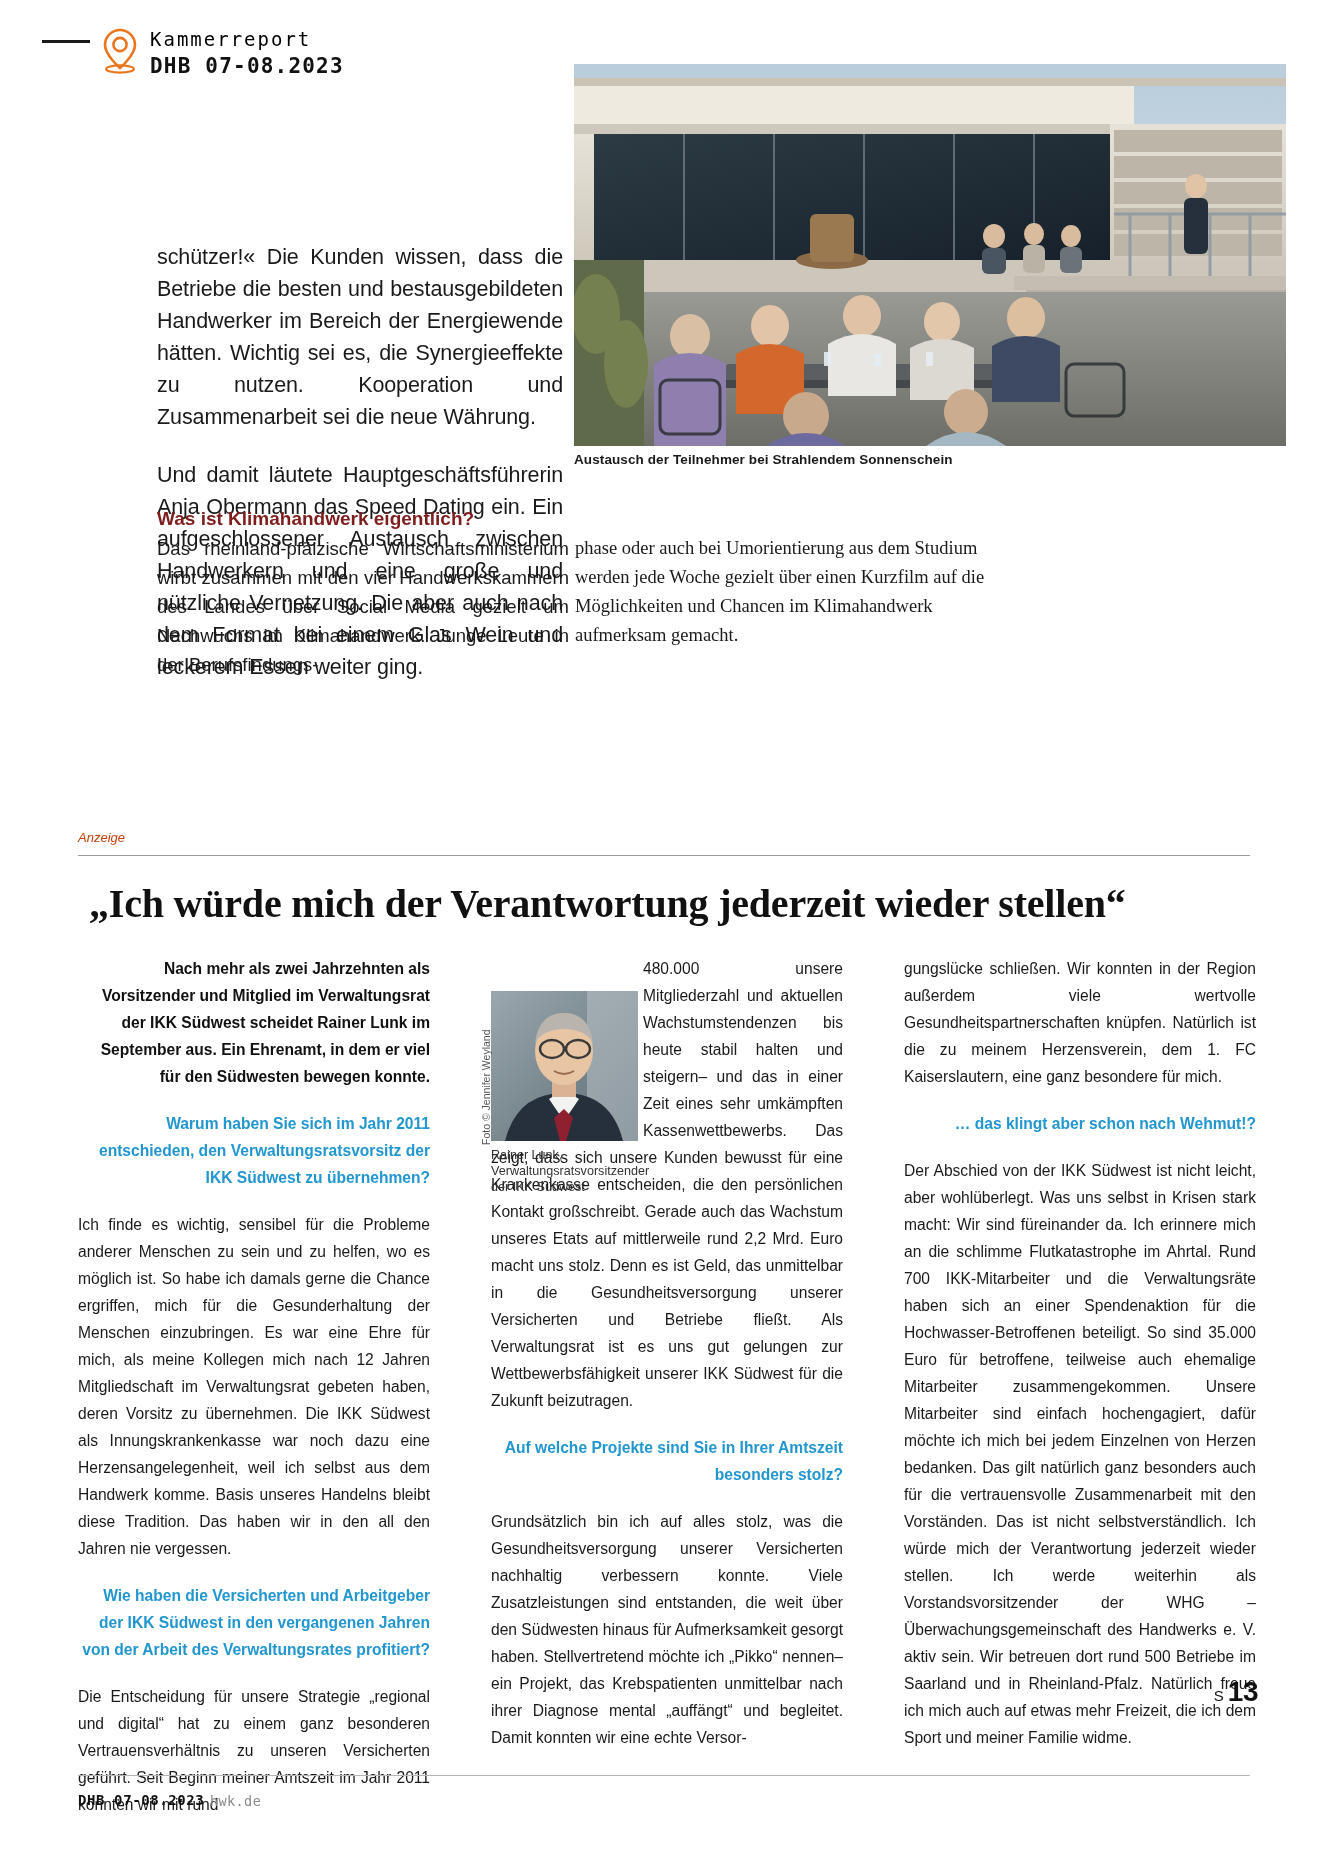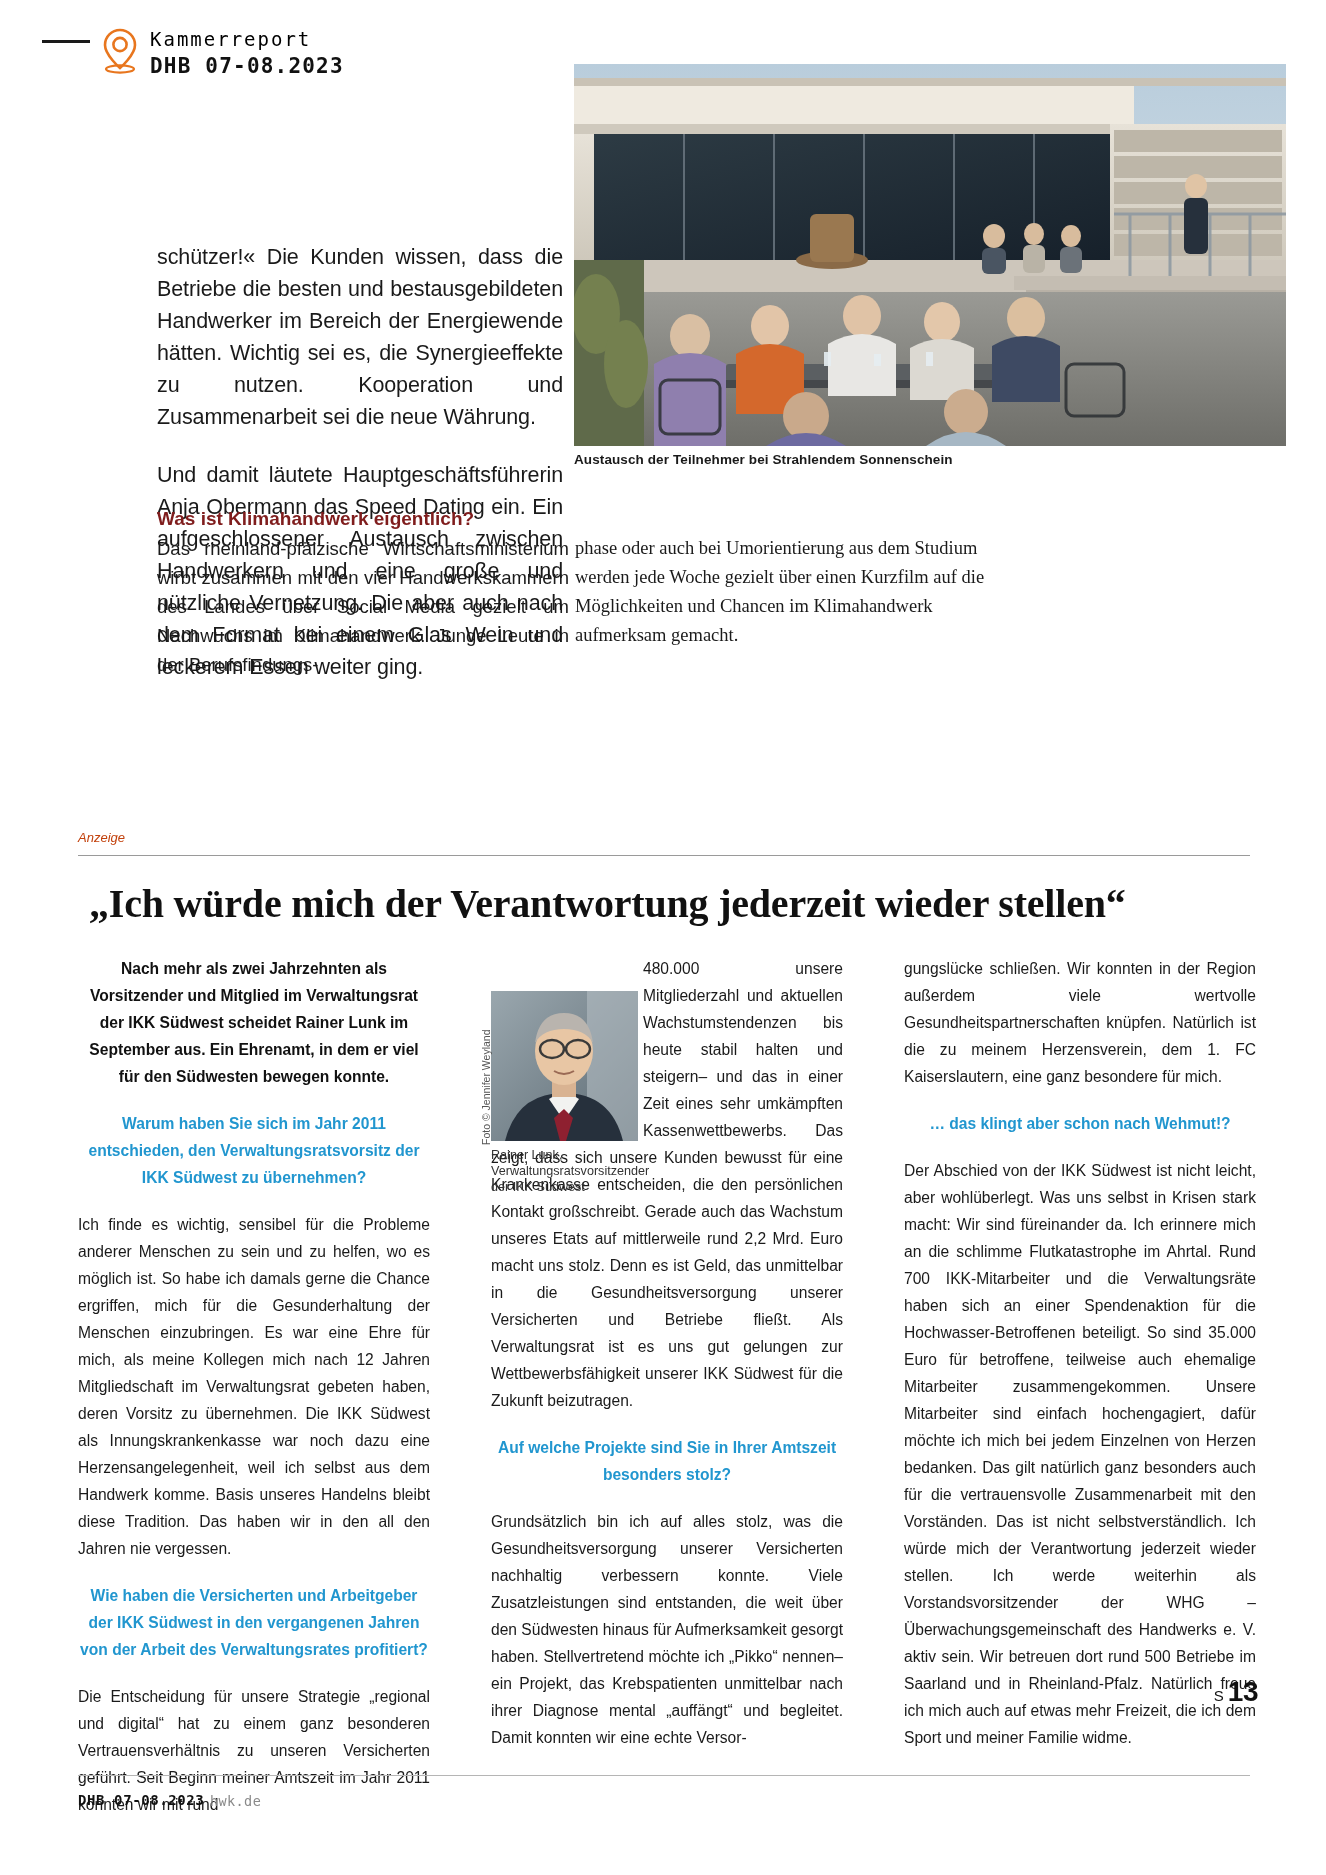--- a/index.html
+++ b/index.html
@@ -47,21 +47,21 @@
   .headline{position:absolute;left:78px;top:880px;width:1180px;
             font-family:"Liberation Serif",serif;font-weight:700;font-size:40px;color:#111;
             letter-spacing:-.2px;margin-left:11px;}
 
   
   .cols{position:absolute;left:78px;top:955px;width:1178px;height:790px;}
   .col{position:absolute;top:0;width:352px;font-size:15.6px;line-height:27px;color:#1a1a1a;}
   .colA{left:0;}
   .colB{left:413px;}
   .colC{left:826px;}
-  .col p{margin:0 0 20px 0;text-align:center;}
+  .col p{margin:0 0 20px 0;text-align:right;}
   .col p.just{text-align:justify;}
   .lead-b{font-weight:700;color:#111;}
   .q{font-weight:700;color:#2196cf;}
   .inlinephoto{position:absolute;left:413px;top:36px;width:147px;height:150px;overflow:hidden;background:#6d7a84;}
   .credit-holder{position:absolute;left:402px;top:40px;height:150px;width:16px;}
   .credit-txt{position:absolute;left:0;top:0;font-size:10.5px;color:#555;white-space:nowrap;
               transform:rotate(-90deg);transform-origin:0 0;}
   .photocap{position:absolute;left:413px;top:192px;width:152px;font-size:12.6px;line-height:16px;color:#333;}
 
   

